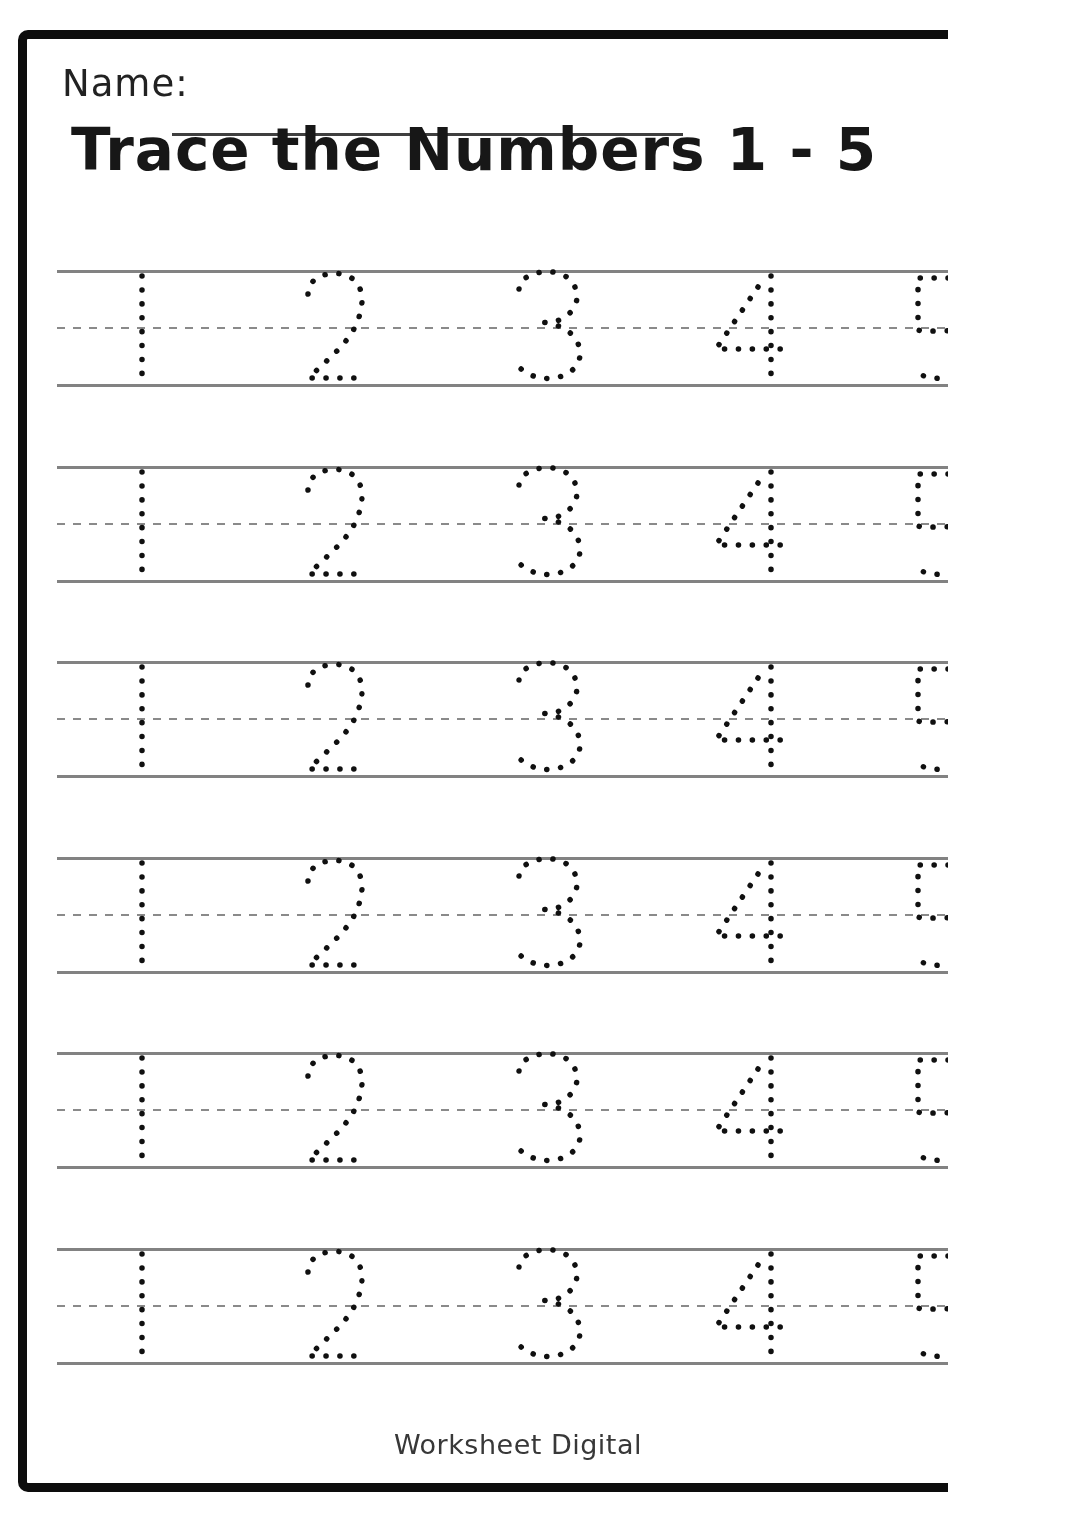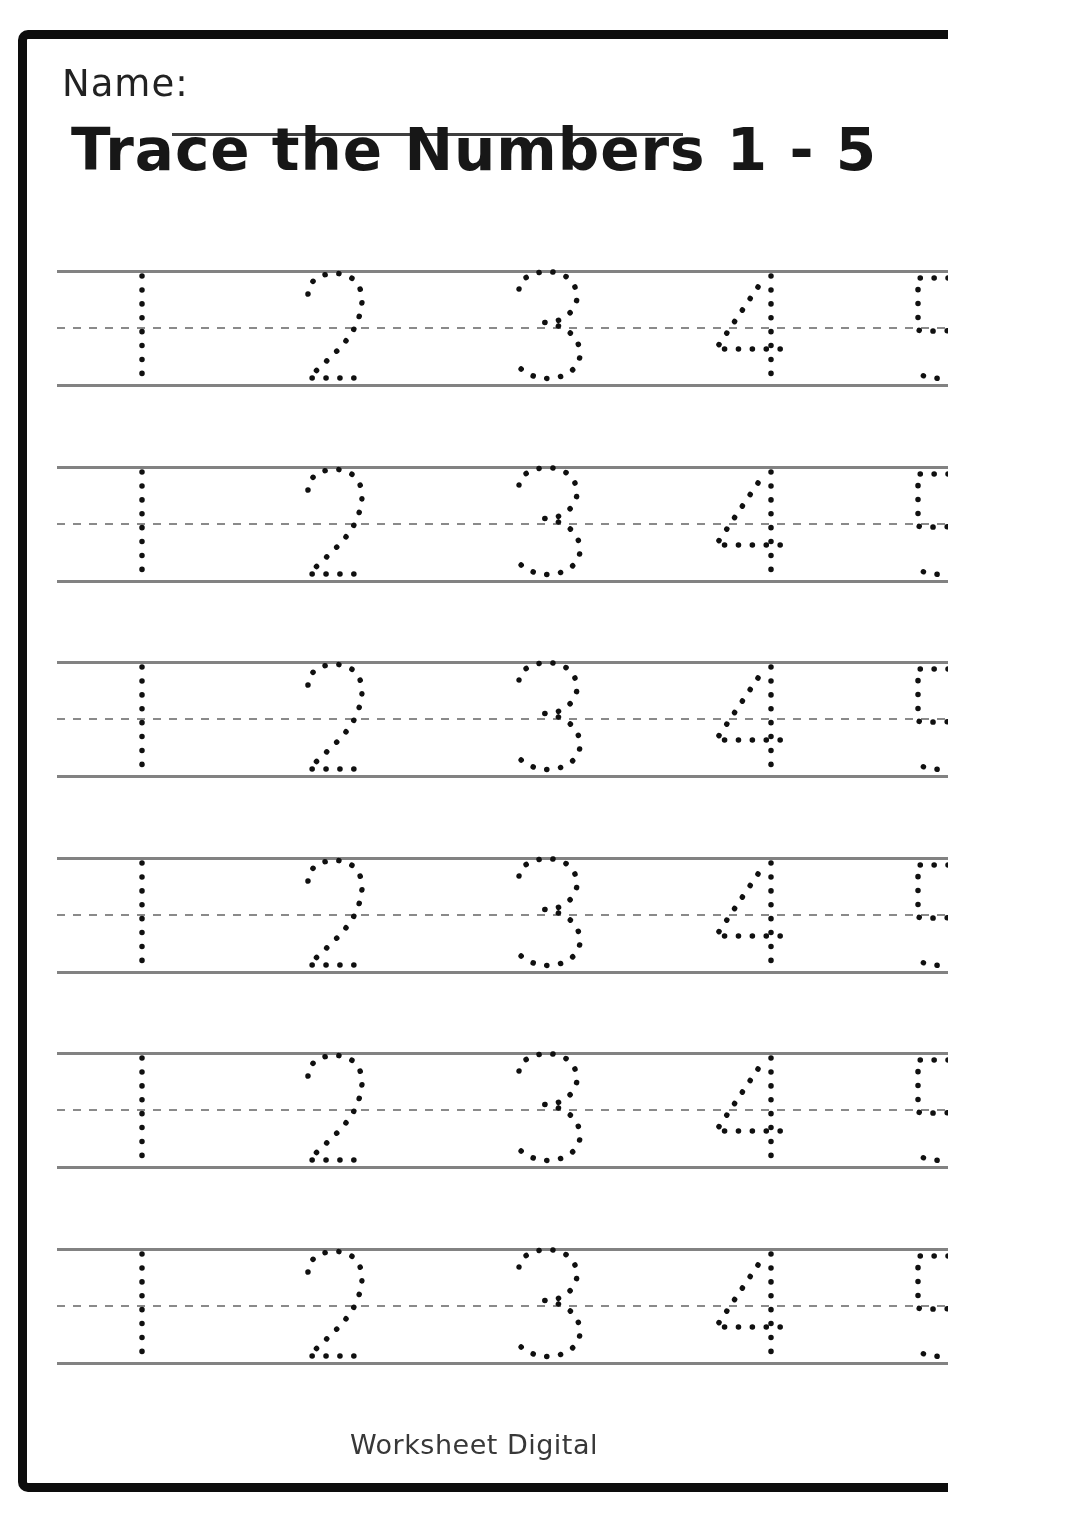--- a/index.html
+++ b/index.html
@@ -61,20 +61,21 @@
   }
   .row svg{position:absolute;left:0;top:0;overflow:visible;display:block;}
   .footer{
     position:absolute;
     left:0;top:1429px;
     width:100%;
     text-align:center;
     font-size:27px;
     color:var(--footer,#383838);
     letter-spacing:0.5px;
+    padding-left:44px;
   }
 </style>
 </head>
 <body>
 
 <div class="page" style="--border: #0d0d0d; --line: #828282; --dash: #8a8a8a; --footer: #383838;">
   <div class="frame"></div>
 
   <div class="name-row">
     <span class="name-label">Name:</span>

